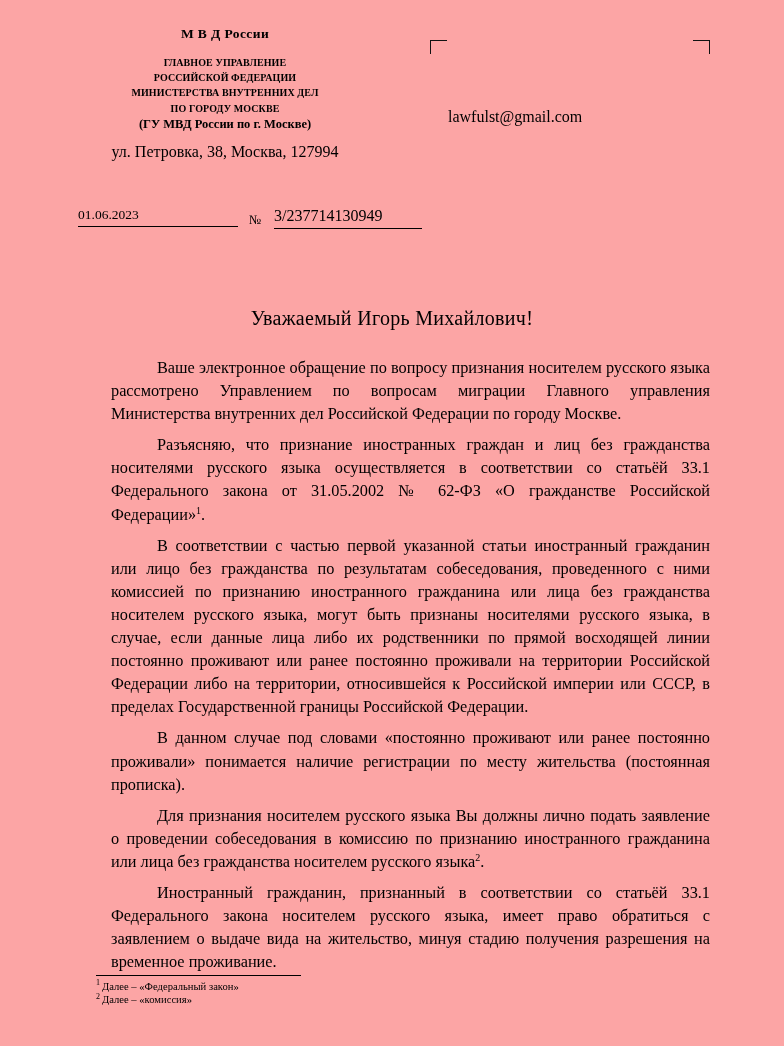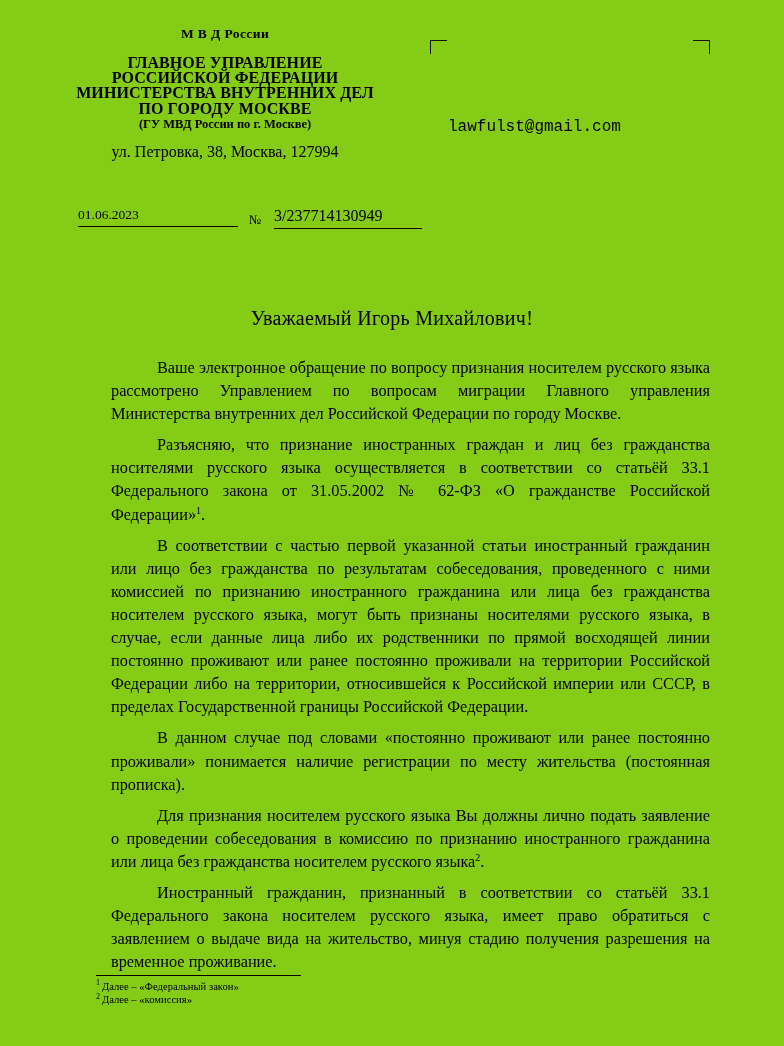--- a/index.html
+++ b/index.html
@@ -8,40 +8,40 @@
     background: #ffffff;
   }
   body {
     font-family: "Liberation Serif", "DejaVu Serif", serif;
     color: #000000;
   }
   .page {
     position: relative;
     width: 784px;
     height: 1046px;
-    background: #84cc16;
+    background: #fca5a5;
     overflow: hidden;
   }
 
   
   .letterhead {
     position: absolute;
     left: 60px;
     top: 26px;
     width: 330px;
     text-align: center;
   }
   .lh-ministry {
     font-size: 13.5px;
     font-weight: bold;
     letter-spacing: 0.4px;
     margin-bottom: 13px;
   }
   .lh-org {
-    font-size: 16px;
+    font-size: 10px;
     font-weight: bold;
     line-height: 15.2px;
     letter-spacing: 0.1px;
   }
   .lh-org div { white-space: nowrap; }
   .lh-short {
     font-size: 12.5px;
     font-weight: bold;
     margin-top: 1px;
   }
@@ -70,24 +70,23 @@
     border-top: 1.3px solid #111;
   }
   .corner.tr {
     right: 0; top: 0;
     border-right: 1.3px solid #111;
     border-top: 1.3px solid #111;
   }
   .addressee-email {
     position: absolute;
     left: 18px;
-    top: 78px;
+    top: 68px;
     font-size: 16px;
     white-space: nowrap;
-    font-family: Liberation Mono, monospace;
   }
 
   
   .refline {
     position: absolute;
     left: 78px;
     top: 207px;
     width: 340px;
     height: 26px;
   }

